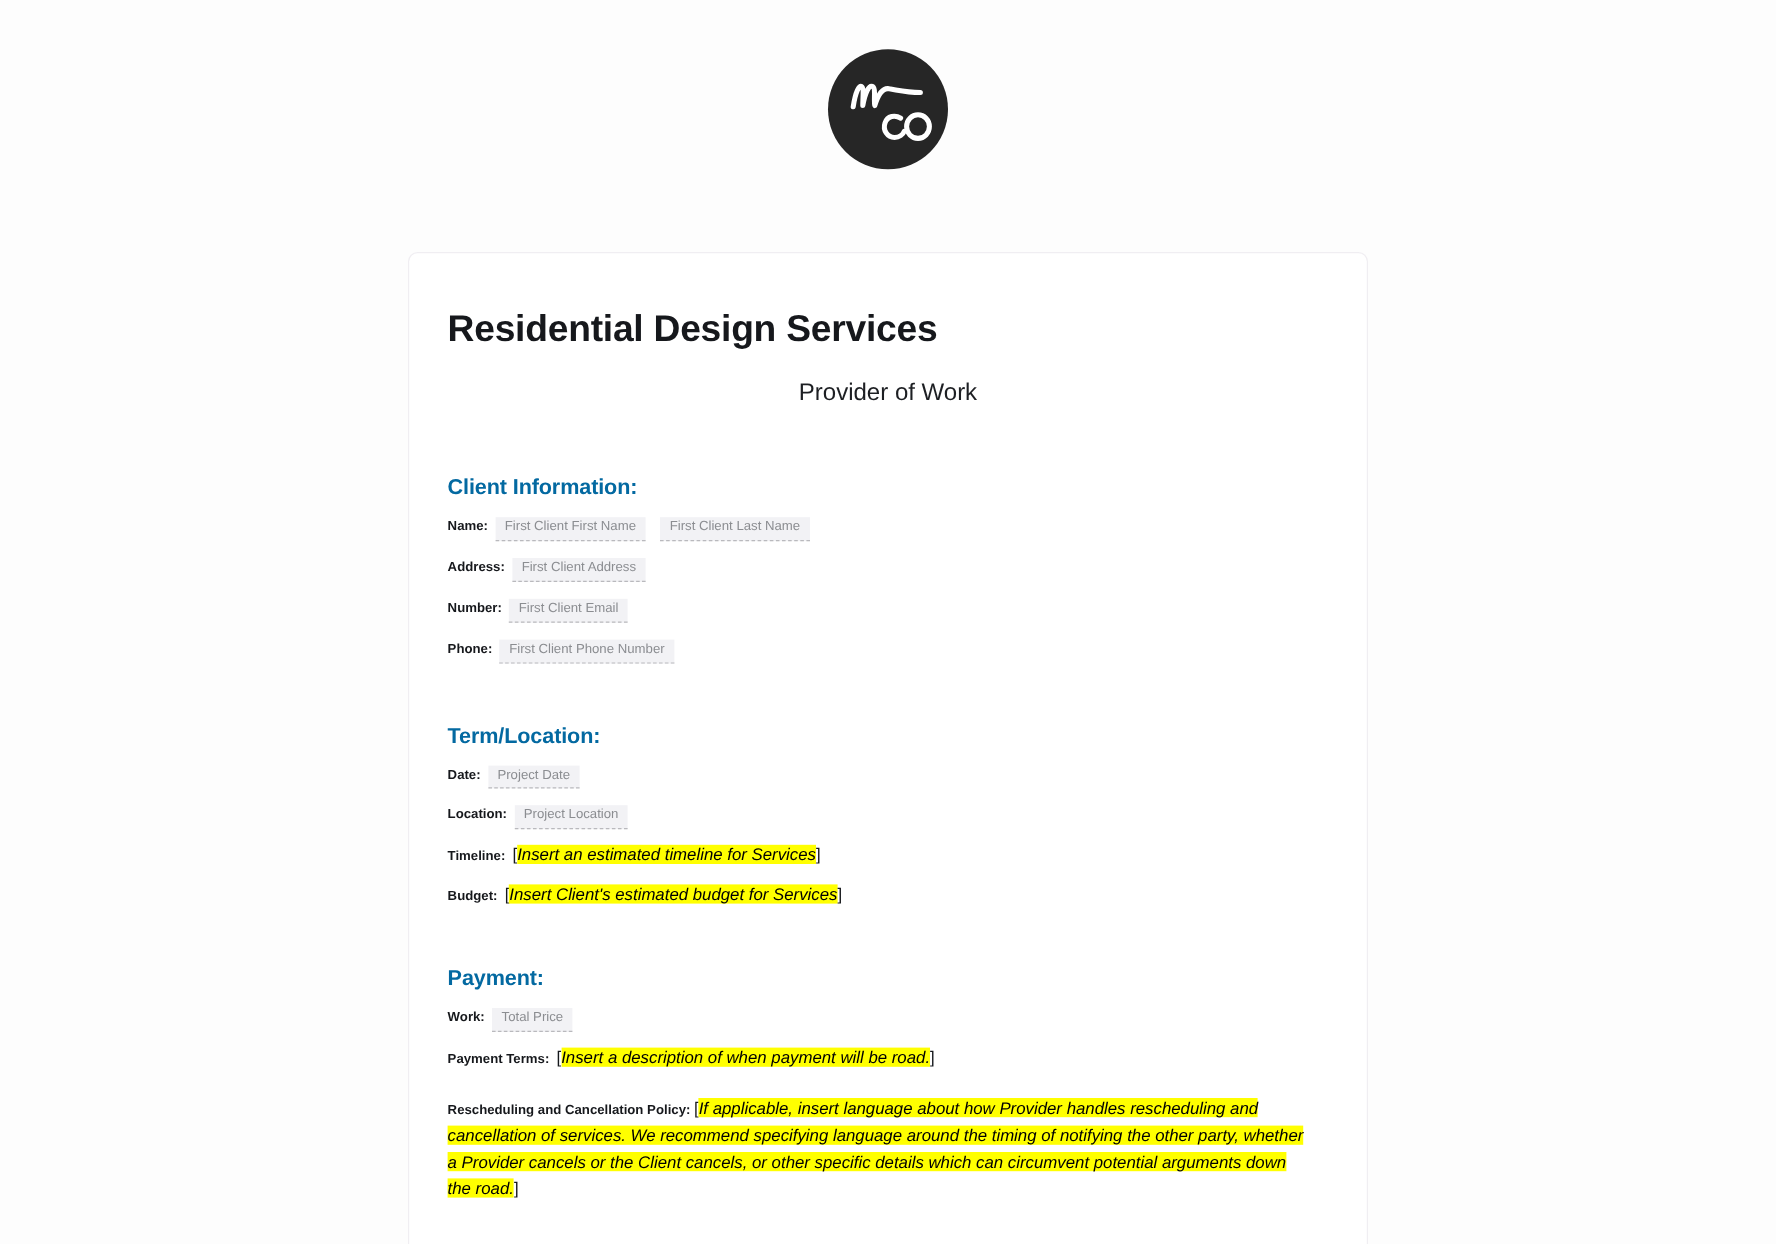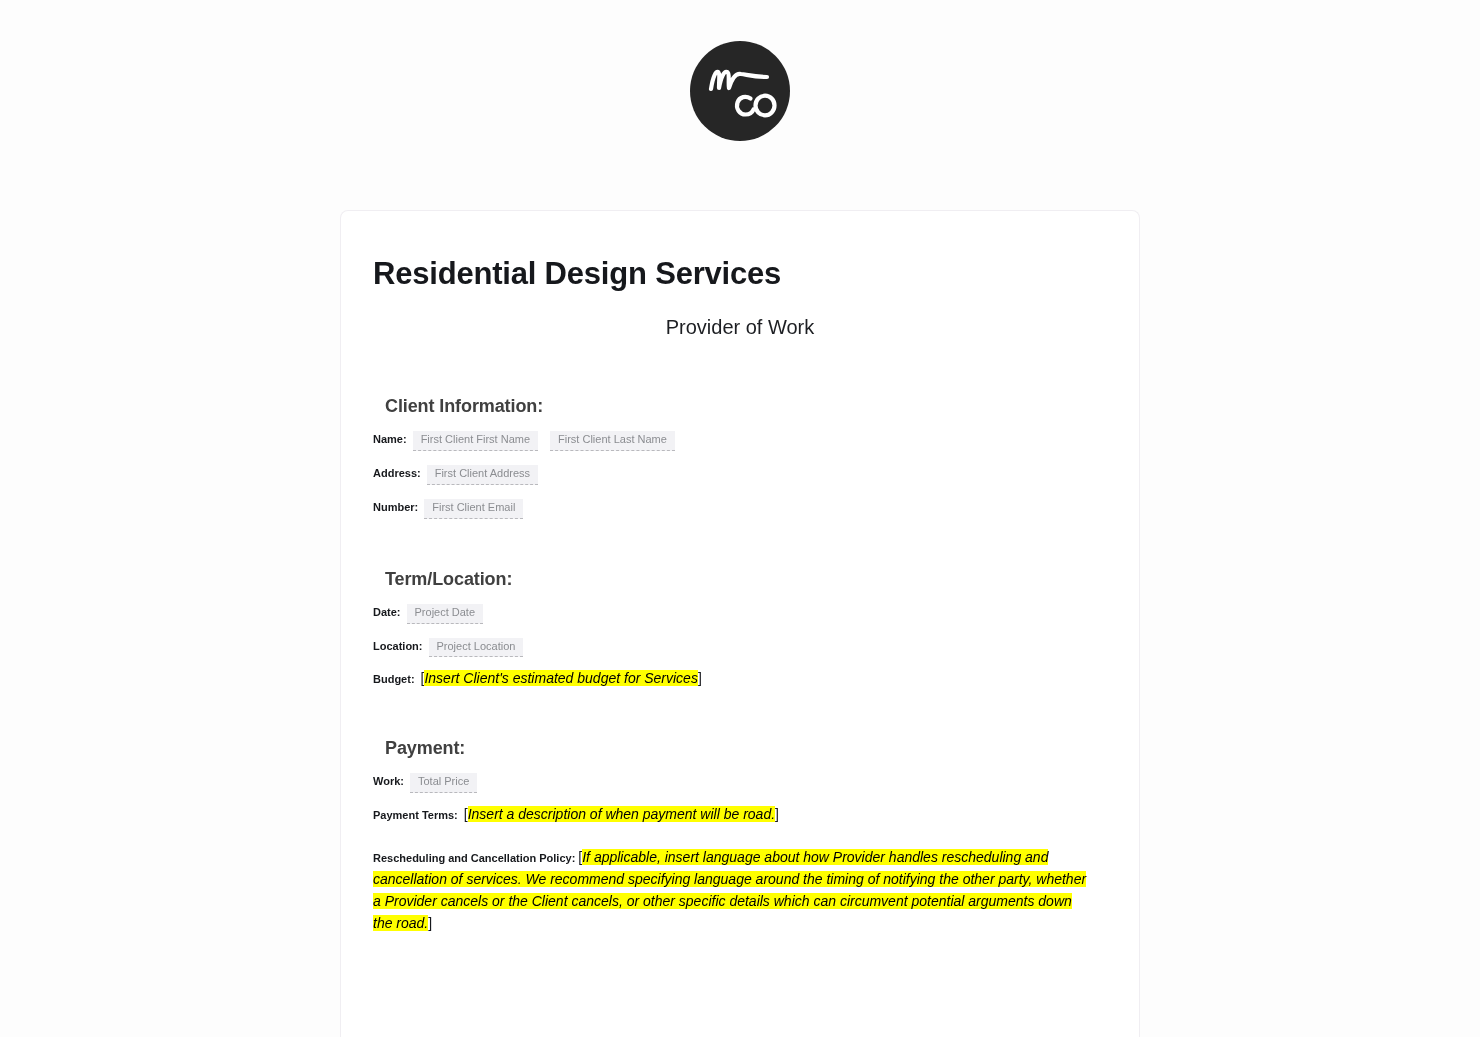--- a/index.html
+++ b/index.html
@@ -69,22 +69,22 @@
     color: #1d1f23;
     text-align: center;
     margin: 20px 0 0 0;
     line-height: 1.3;
   }
 
   .section { margin-top: 0; }
   .section-heading {
     font-size: 18px;
     font-weight: bold;
-    color: #404040;
-    margin: 12px;
+    color: #0369a1;
+    margin: 0;
     letter-spacing: -0.1px;
   }
   .sec-client   { margin-top: 56px; }
   .sec-term     { margin-top: 50px; }
   .sec-payment  { margin-top: 48px; }
 
   .field-row {
     display: flex;
     align-items: baseline;
     flex-wrap: wrap;
@@ -174,35 +174,43 @@
       <div class="field-row">
         <span class="field-label">Address:</span>
         <span class="ph">First Client Address</span>
       </div>
 
       <div class="field-row">
         <span class="field-label">Number:</span>
         <span class="ph">First Client Email</span>
       </div>
 
+      <div class="field-row">
+        <span class="field-label">Phone:</span>
+        <span class="ph">First Client Phone Number</span>
+      </div>
     </div>
 
     <div class="section sec-term">
       <h3 class="section-heading">Term/Location:</h3>
 
       <div class="field-row">
         <span class="field-label">Date:</span>
         <span class="ph">Project Date</span>
       </div>
 
       <div class="field-row">
         <span class="field-label">Location:</span>
         <span class="ph">Project Location</span>
       </div>
 
+      <div class="field-row tight">
+        <span class="field-label">Timeline:</span>
+        <span class="bracket-line"><span class="bracket">[</span><span class="hl">Insert an estimated timeline for Services</span><span class="bracket">]</span></span>
+      </div>
 
       <div class="field-row tight">
         <span class="field-label">Budget:</span>
         <span class="bracket-line"><span class="bracket">[</span><span class="hl">Insert Client's estimated budget for Services</span><span class="bracket">]</span></span>
       </div>
     </div>
 
     <div class="section sec-payment">
       <h3 class="section-heading">Payment:</h3>
 

